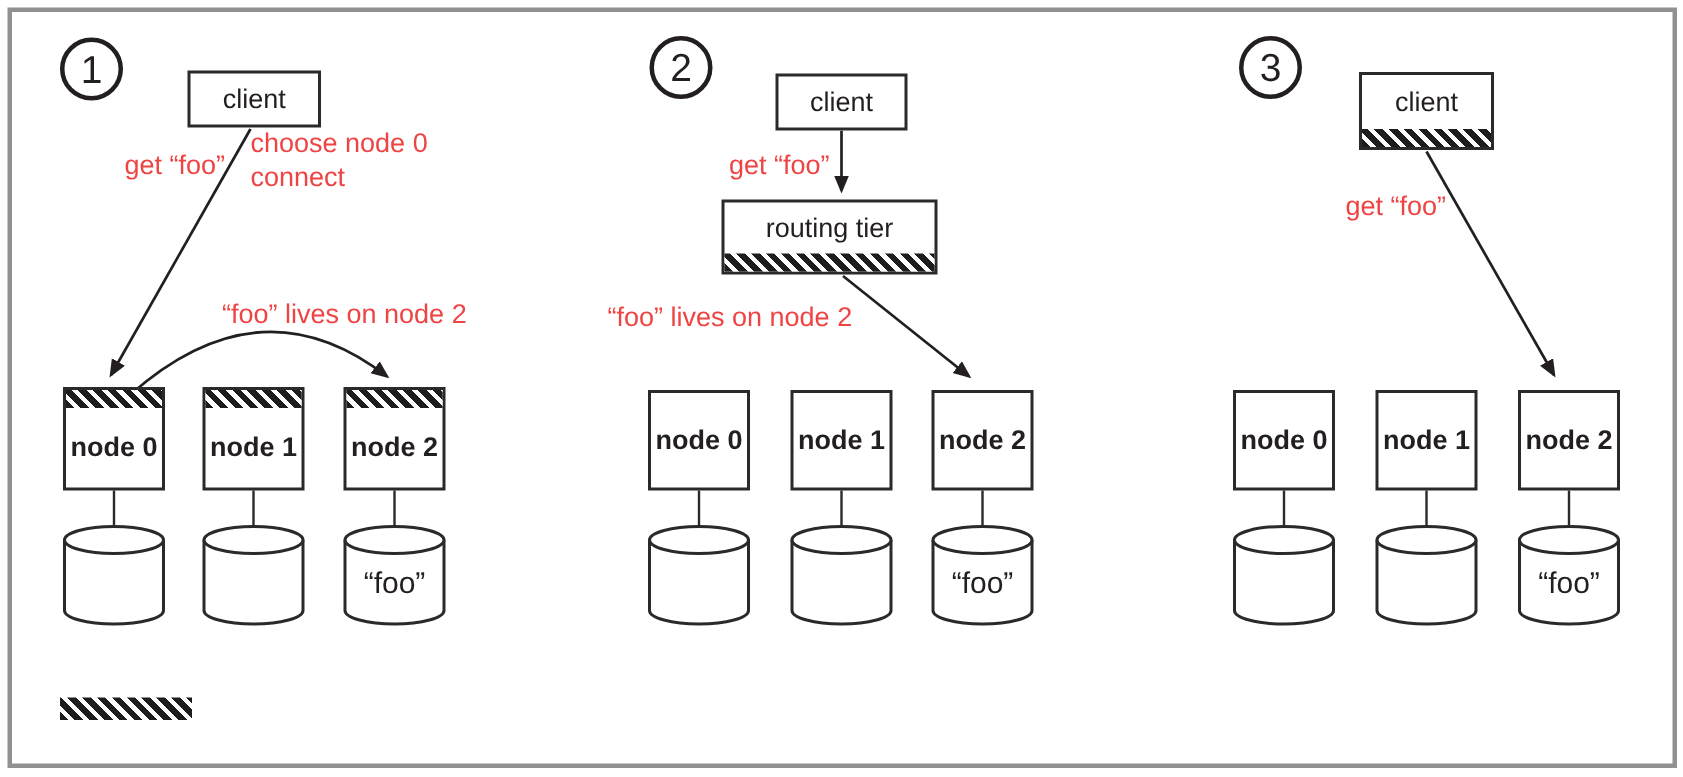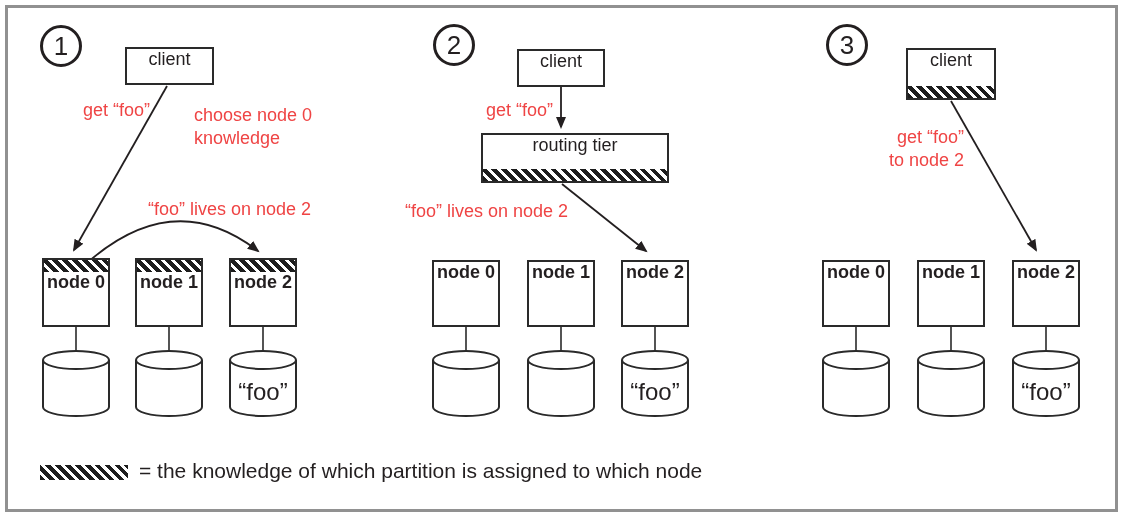--- a/index.html
+++ b/index.html
@@ -32,21 +32,21 @@
     border-radius: 50%;
     display: flex; align-items: center; justify-content: center;
     font-size: 26px; line-height: 1;
     background: #fff;
     box-sizing: border-box;
   }
   .box {
     position: absolute;
     border: 2px solid #2a2a2a;
     background: #ffffff;
-    display: flex; justify-content: center;
+    display: flex; align-items: center; justify-content: center;
     font-size: 18px;
     box-sizing: border-box;
   }
   .hatch {
     background: repeating-linear-gradient(45deg, #1d1d1d 0px, #1d1d1d 4px, #ffffff 4px, #ffffff 7px);
   }
   .hatch-top {
     position: absolute; top: 0; left: 0; right: 0; height: 12px;
   }
   .hatch-bottom {
@@ -58,21 +58,21 @@
     position: absolute;
     font-size: 18px;
     line-height: 23px;
     white-space: nowrap;
     color: #ef4444;
   }
   .cyl-label {
     position: absolute;
     width: 90px;
     text-align: center;
-    font-size: 24px;
+    font-size: 20px;
     color: #231f20;
   }
   .legend-swatch {
     position: absolute;
     left: 40px; top: 465px;
     width: 88px; height: 15px;
   }
   .legend-text {
     position: absolute;
     left: 139px; top: 459px;
@@ -157,23 +157,23 @@
   <div class="badge" style="left:40px; top:25px;">
     <span>1</span>
   </div>
 
   <div class="box" style="left:125px; top:47px; width:89px; height:38px;">
     <span>client</span>
   </div>
 
   <div class="annotation" style="left:70px; top:99px; width:80px; text-align:right;">get “foo”</div>
 
-  <div class="annotation" style="left:167px; top:104px;margin-left:27px;">
+  <div class="annotation" style="left:167px; top:84px;">
     <div>choose node 0</div>
-    <div>knowledge</div>
+    <div>connect</div>
   </div>
 
   <div class="annotation" style="left:148px; top:198px;">“foo” lives on node 2</div>
 
   <div class="box node with-knowledge" style="left:42px; top:258px;">
     <div class="hatch hatch-top"></div>
     <span>node 0</span>
   </div>
   <div class="box node with-knowledge" style="left:135px; top:258px;">
     <div class="hatch hatch-top"></div>
@@ -189,21 +189,21 @@
   <div class="badge" style="left:433px; top:24px;">
     <span>2</span>
   </div>
 
   <div class="box" style="left:517px; top:49px; width:88px; height:38px;">
     <span>client</span>
   </div>
 
   <div class="annotation" style="left:473px; top:99px; width:80px; text-align:right;">get “foo”</div>
 
-  <div class="box" style="left:481px; top:133px; width:188px; height:50px; padding-bottom:12px;">
+  <div class="box" style="left:481px; top:133px; width:144px; height:50px; padding-bottom:12px;">
     <div class="hatch hatch-bottom"></div>
     <span>routing tier</span>
   </div>
 
   <div class="annotation" style="left:405px; top:200px;">“foo” lives on node 2</div>
 
   <div class="box node" style="left:432px; top:260px;">
     <span>node 0</span>
   </div>
   <div class="box node" style="left:527px; top:260px;">
@@ -219,30 +219,28 @@
     <span>3</span>
   </div>
 
   <div class="box" style="left:906px; top:48px; width:90px; height:52px; padding-bottom:12px;">
     <div class="hatch hatch-bottom"></div>
     <span>client</span>
   </div>
 
   <div class="annotation" style="left:816px; top:126px; width:148px; text-align:right;">
     <div>get “foo”</div>
-    <div>to node 2</div>
   </div>
 
   <div class="box node" style="left:822px; top:260px;">
     <span>node 0</span>
   </div>
   <div class="box node" style="left:917px; top:260px;">
     <span>node 1</span>
   </div>
   <div class="box node" style="left:1012px; top:260px;">
     <span>node 2</span>
   </div>
 
   <div class="cyl-label" style="left:1001px; top:378px;">“foo”</div>
 
   <div class="legend-swatch hatch"></div>
-  <div class="legend-text">= the knowledge of which partition is assigned to which node</div>
 </div>
 
 </body></html>

